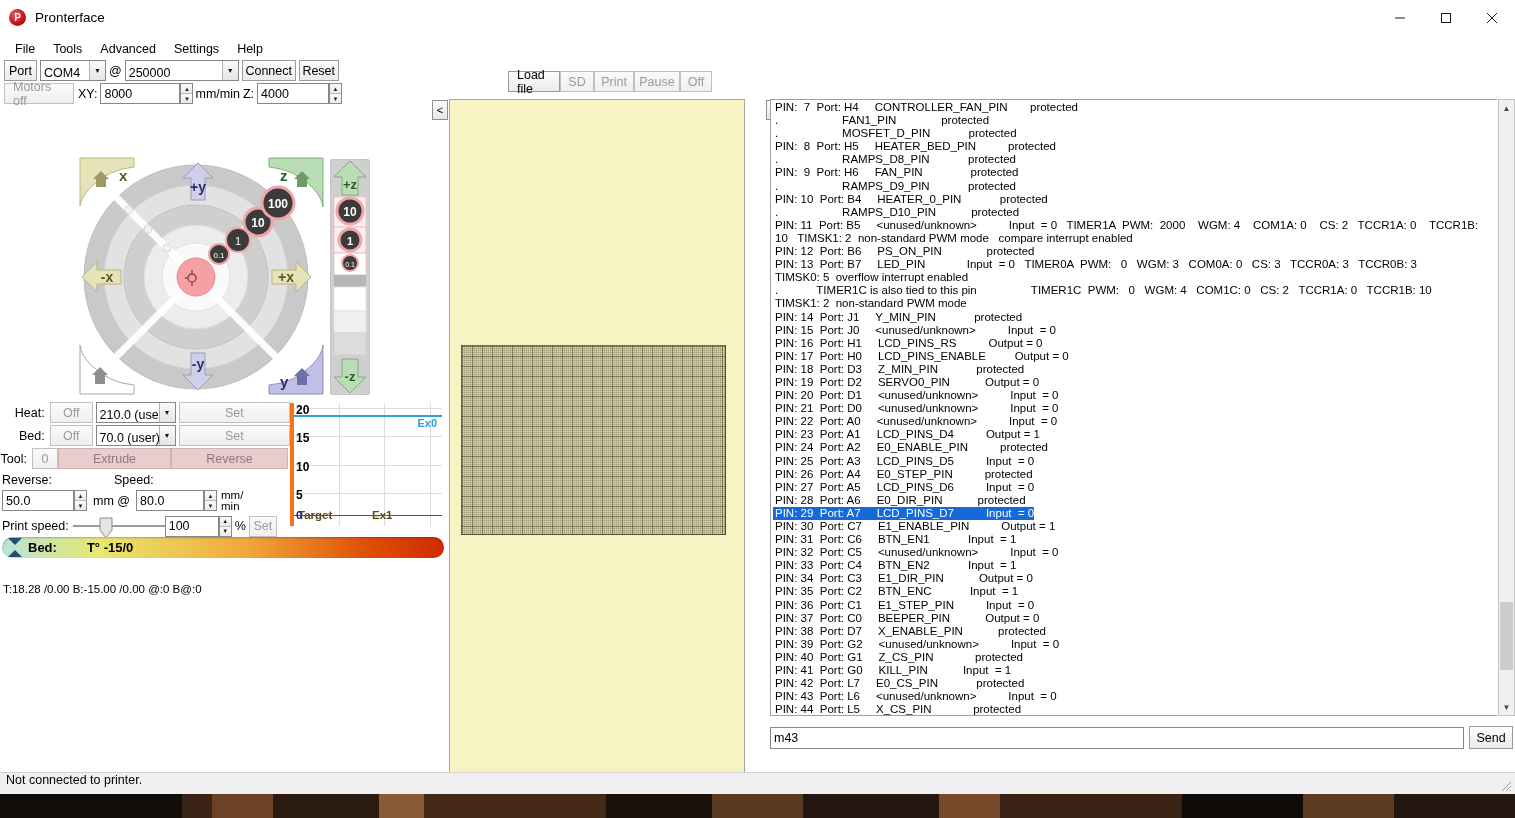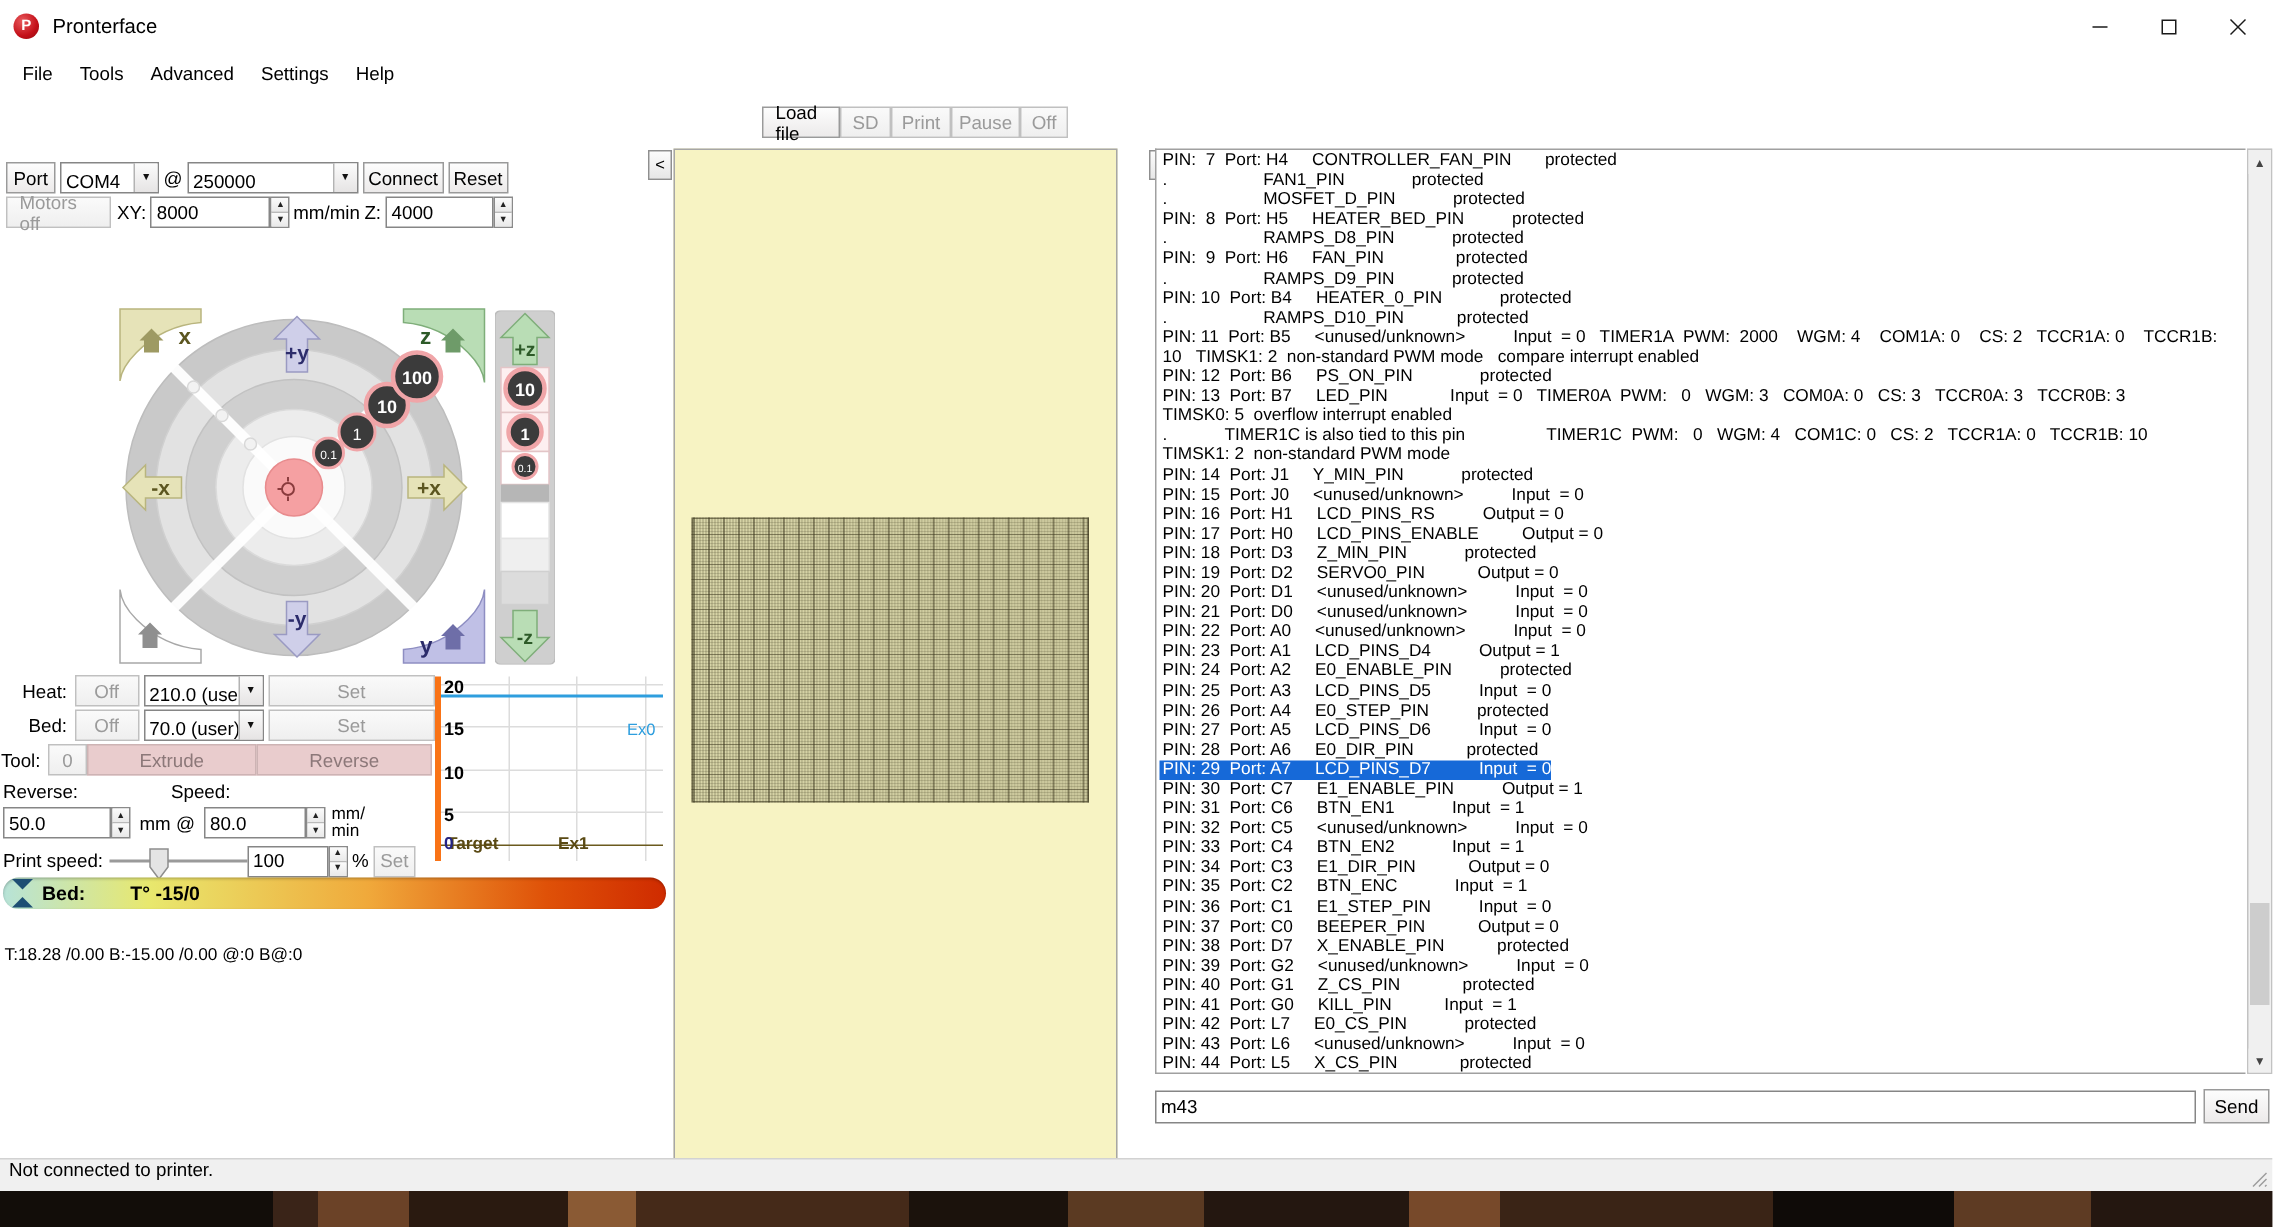--- a/index.html
+++ b/index.html
@@ -36,21 +36,21 @@
   }
 
   
   #menubar { height:23px; display:flex; align-items:flex-end; padding-left:6px; background:#fff; }
   .menu-item { padding:3px 9px; font-size:12.5px; color:#000; }
 
   
   #main { display:flex; height:704px; }
 
   
-  #left { width:446px; position:relative; background:#fff;margin-top:48px; }
+  #left { width:446px; position:relative; background:#fff; }
 
   .btn {
     border:1px solid #9a9a9a; background:linear-gradient(#fdfdfd,#eceaea);
     font-size:12.5px; color:#000; height:21px; padding:0 8px;
     display:inline-flex; align-items:center; justify-content:center;
     font-family:"Liberation Sans", sans-serif;
   }
   .btn.dis { color:#9a9a9a; background:linear-gradient(#fafafa,#efefef); border-color:#c0c0c0; }
   .txt {
     border:1px solid #868686; background:#fff; height:21px; font-size:12.5px;
@@ -450,21 +450,21 @@
       <div class="gridline-h" style="top:5px"></div>
       <div class="gridline-h" style="top:33px"></div>
       <div class="gridline-h" style="top:62px"></div>
       <div class="gridline-h" style="top:90px"></div>
       <div class="ytick" style="top:0px">20</div>
       <div class="ytick" style="top:28px">15</div>
       <div class="ytick" style="top:57px">10</div>
       <div class="ytick" style="top:85px">5</div>
 
       <div style="position:absolute;left:0;right:0;top:12px;height:1.6px;background:#2e9ede"></div>
-      <div style="position:absolute;right:5px;top:30px;font-size:11px;font-weight:normal;color:#2e9ede">Ex0</div>
+      <div style="position:absolute;right:5px;top:14px;font-size:11px;font-weight:bold;color:#2e9ede">Ex0</div>
 
       <div style="position:absolute;left:0;right:0;top:112px;height:1.4px;background:#6b5a1e"></div>
       <div style="position:absolute;left:4px;top:106px;font-size:11.5px;font-weight:bold;color:#5a4a14">Target</div>
       <div style="position:absolute;left:2px;top:106px;font-size:11.5px;font-weight:bold;color:#242487">0</div>
       <div style="position:absolute;left:78px;top:106px;font-size:11.5px;font-weight:bold;color:#5a4a14">Ex1</div>
     </div>
 
     <div style="position:absolute;left:0;top:476px;width:446px">
       <div class="gauge">
         <div class="marker up"></div>

